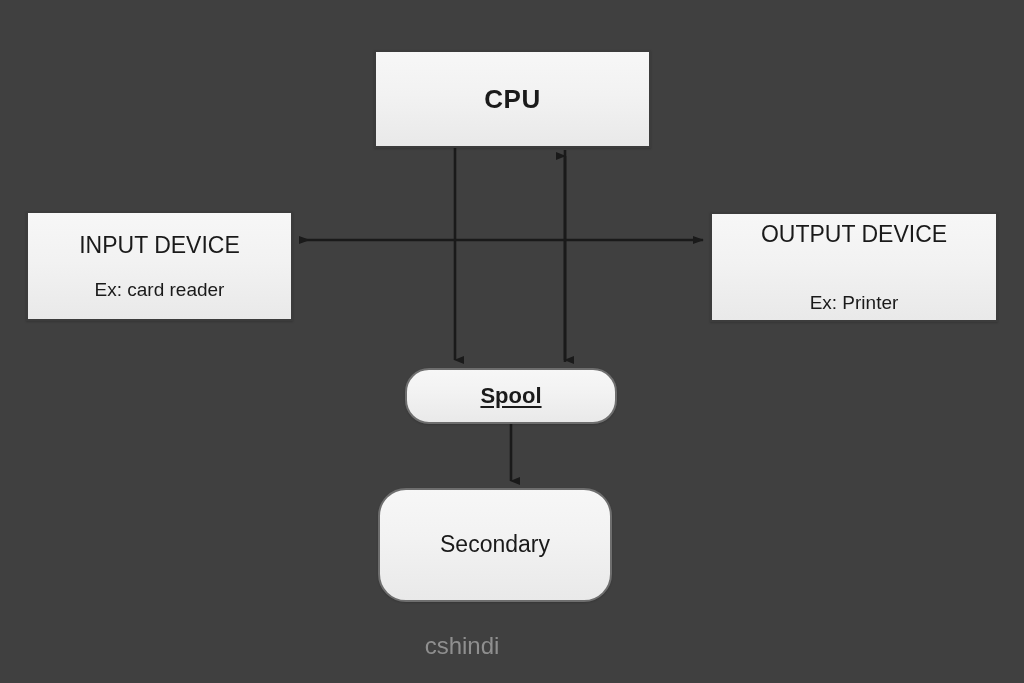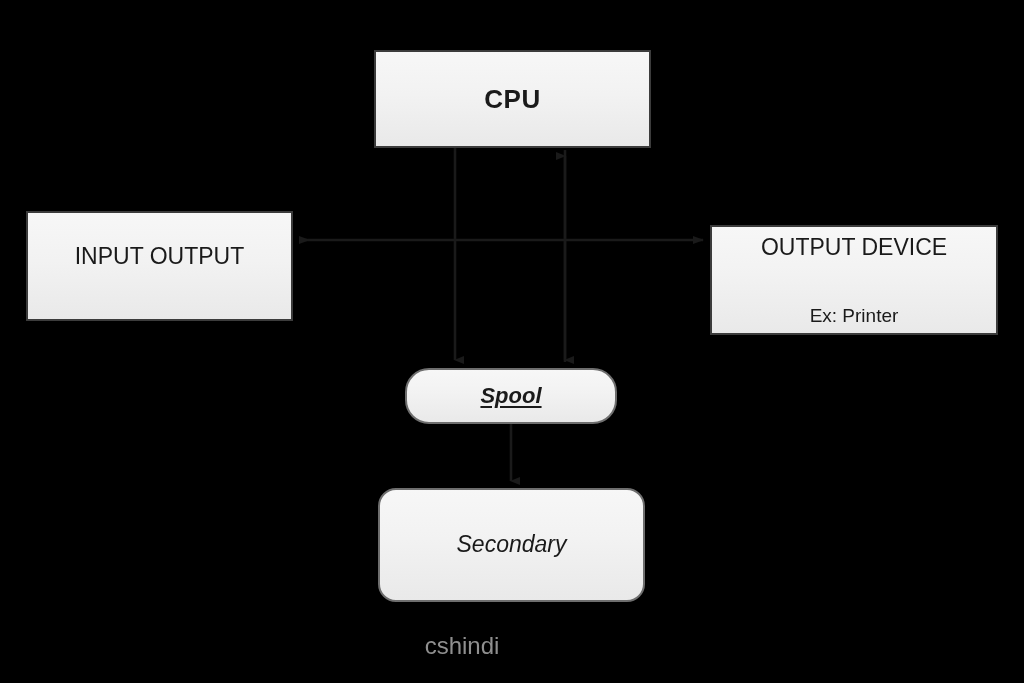--- a/index.html
+++ b/index.html
@@ -9,21 +9,21 @@
     background: #ffffff;
   }
   body {
     font-family: "Liberation Sans", sans-serif;
     -webkit-font-smoothing: antialiased;
   }
   #canvas {
     position: relative;
     width: 1024px;
     height: 683px;
-    background: #000000;
+    background: #404040;
     overflow: hidden;
   }
 
   
   .node {
     position: absolute;
     box-sizing: border-box;
     display: flex;
     flex-direction: column;
     align-items: center;
@@ -36,39 +36,38 @@
   
   .node.rect {
     border: 2px solid #3c3c3c;
     box-shadow: 0 1px 2px rgba(0,0,0,0.18);
   }
 
   
   .node.round {
     border: 2px solid #6e6e6e;
     box-shadow: 0 1px 2px rgba(0,0,0,0.16);
-    font-style: italic;
   }
 
   #node-cpu {
     left: 374px; top: 50px;
     width: 277px; height: 98px;
   }
   #node-cpu .line-main {
     font-size: 26px;
     font-weight: bold;
     letter-spacing: 0.5px;
   }
 
   #node-input {
     left: 26px; top: 211px;
     width: 267px; height: 110px;
   }
   #node-output {
-    left: 710px; top: 225px;
+    left: 710px; top: 212px;
     width: 288px; height: 110px; gap: 24px;
   }
   .device .line-main {
     font-size: 23px;
     font-weight: normal;
     margin-bottom: 20px;
   }
   .device .line-sub {
     font-size: 19px;
     font-weight: normal;
@@ -81,22 +80,22 @@
   }
   #node-spool .line-main {
     font-size: 22px;
     font-weight: bold;
     text-decoration: underline;
     text-underline-offset: 3px;
   }
 
   #node-storage {
     left: 378px; top: 488px;
-    width: 267px; height: 114px;
-    border-radius: 18px;
+    width: 234px; height: 114px;
+    border-radius: 28px;
   }
   #node-storage .line-main,
   #node-storage .line-sub {
     font-size: 23px;
     font-weight: normal;
     line-height: 1.55;
   }
 
   
   #connectors {
@@ -151,21 +150,22 @@
     <line x1="565" y1="240" x2="703" y2="240" stroke="#1a1a1a" stroke-width="2.6" marker-end="url(#ah-right)"></line>
 
     <line x1="511" y1="424" x2="511" y2="481" stroke="#1a1a1a" stroke-width="2.6" marker-end="url(#ah-down)"></line>
   </svg>
 
   <div class="node rect" id="node-cpu">
     <div class="line-main">CPU</div>
   </div>
 
   <div class="node rect device" id="node-input">
-    <div class="line-main">INPUT OUTPUT</div>
+    <div class="line-main">INPUT DEVICE</div>
+    <div class="line-sub">Ex: card reader</div>
   </div>
 
   <div class="node rect device" id="node-output">
     <div class="line-main">OUTPUT DEVICE</div>
     <div class="line-sub">Ex: Printer</div>
   </div>
 
   <div class="node round" id="node-spool">
     <div class="line-main">Spool</div>
   </div>

